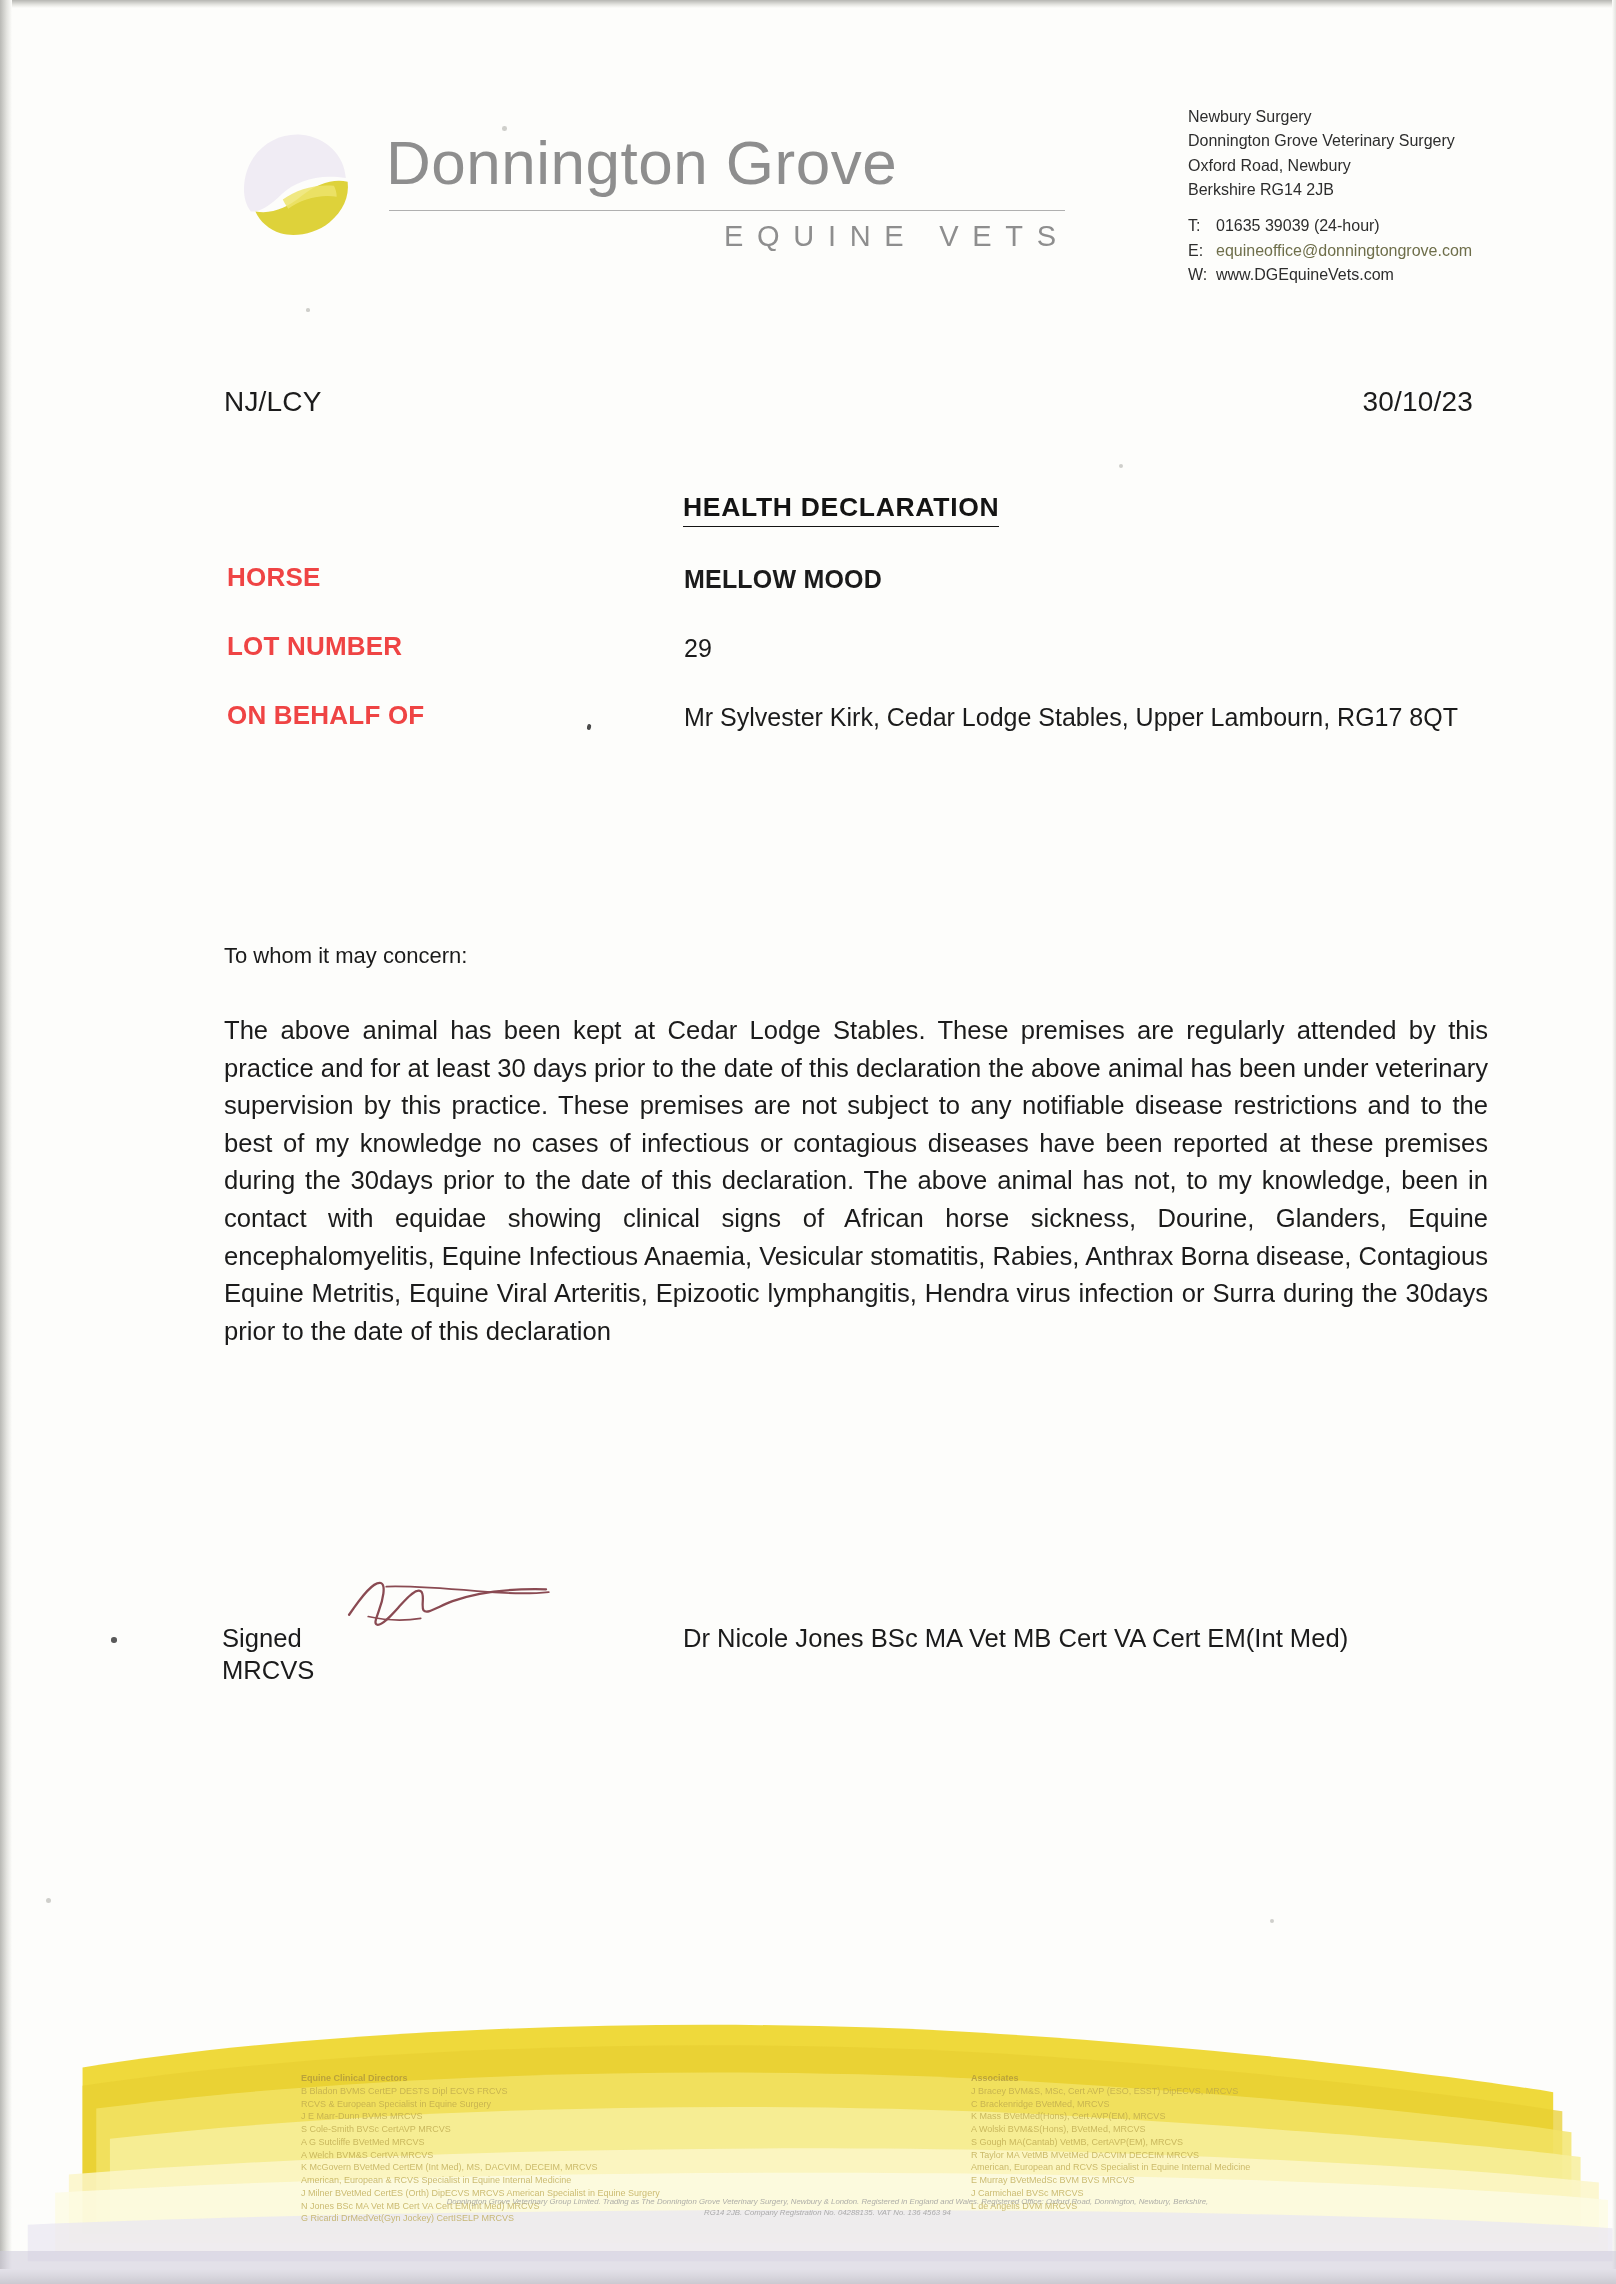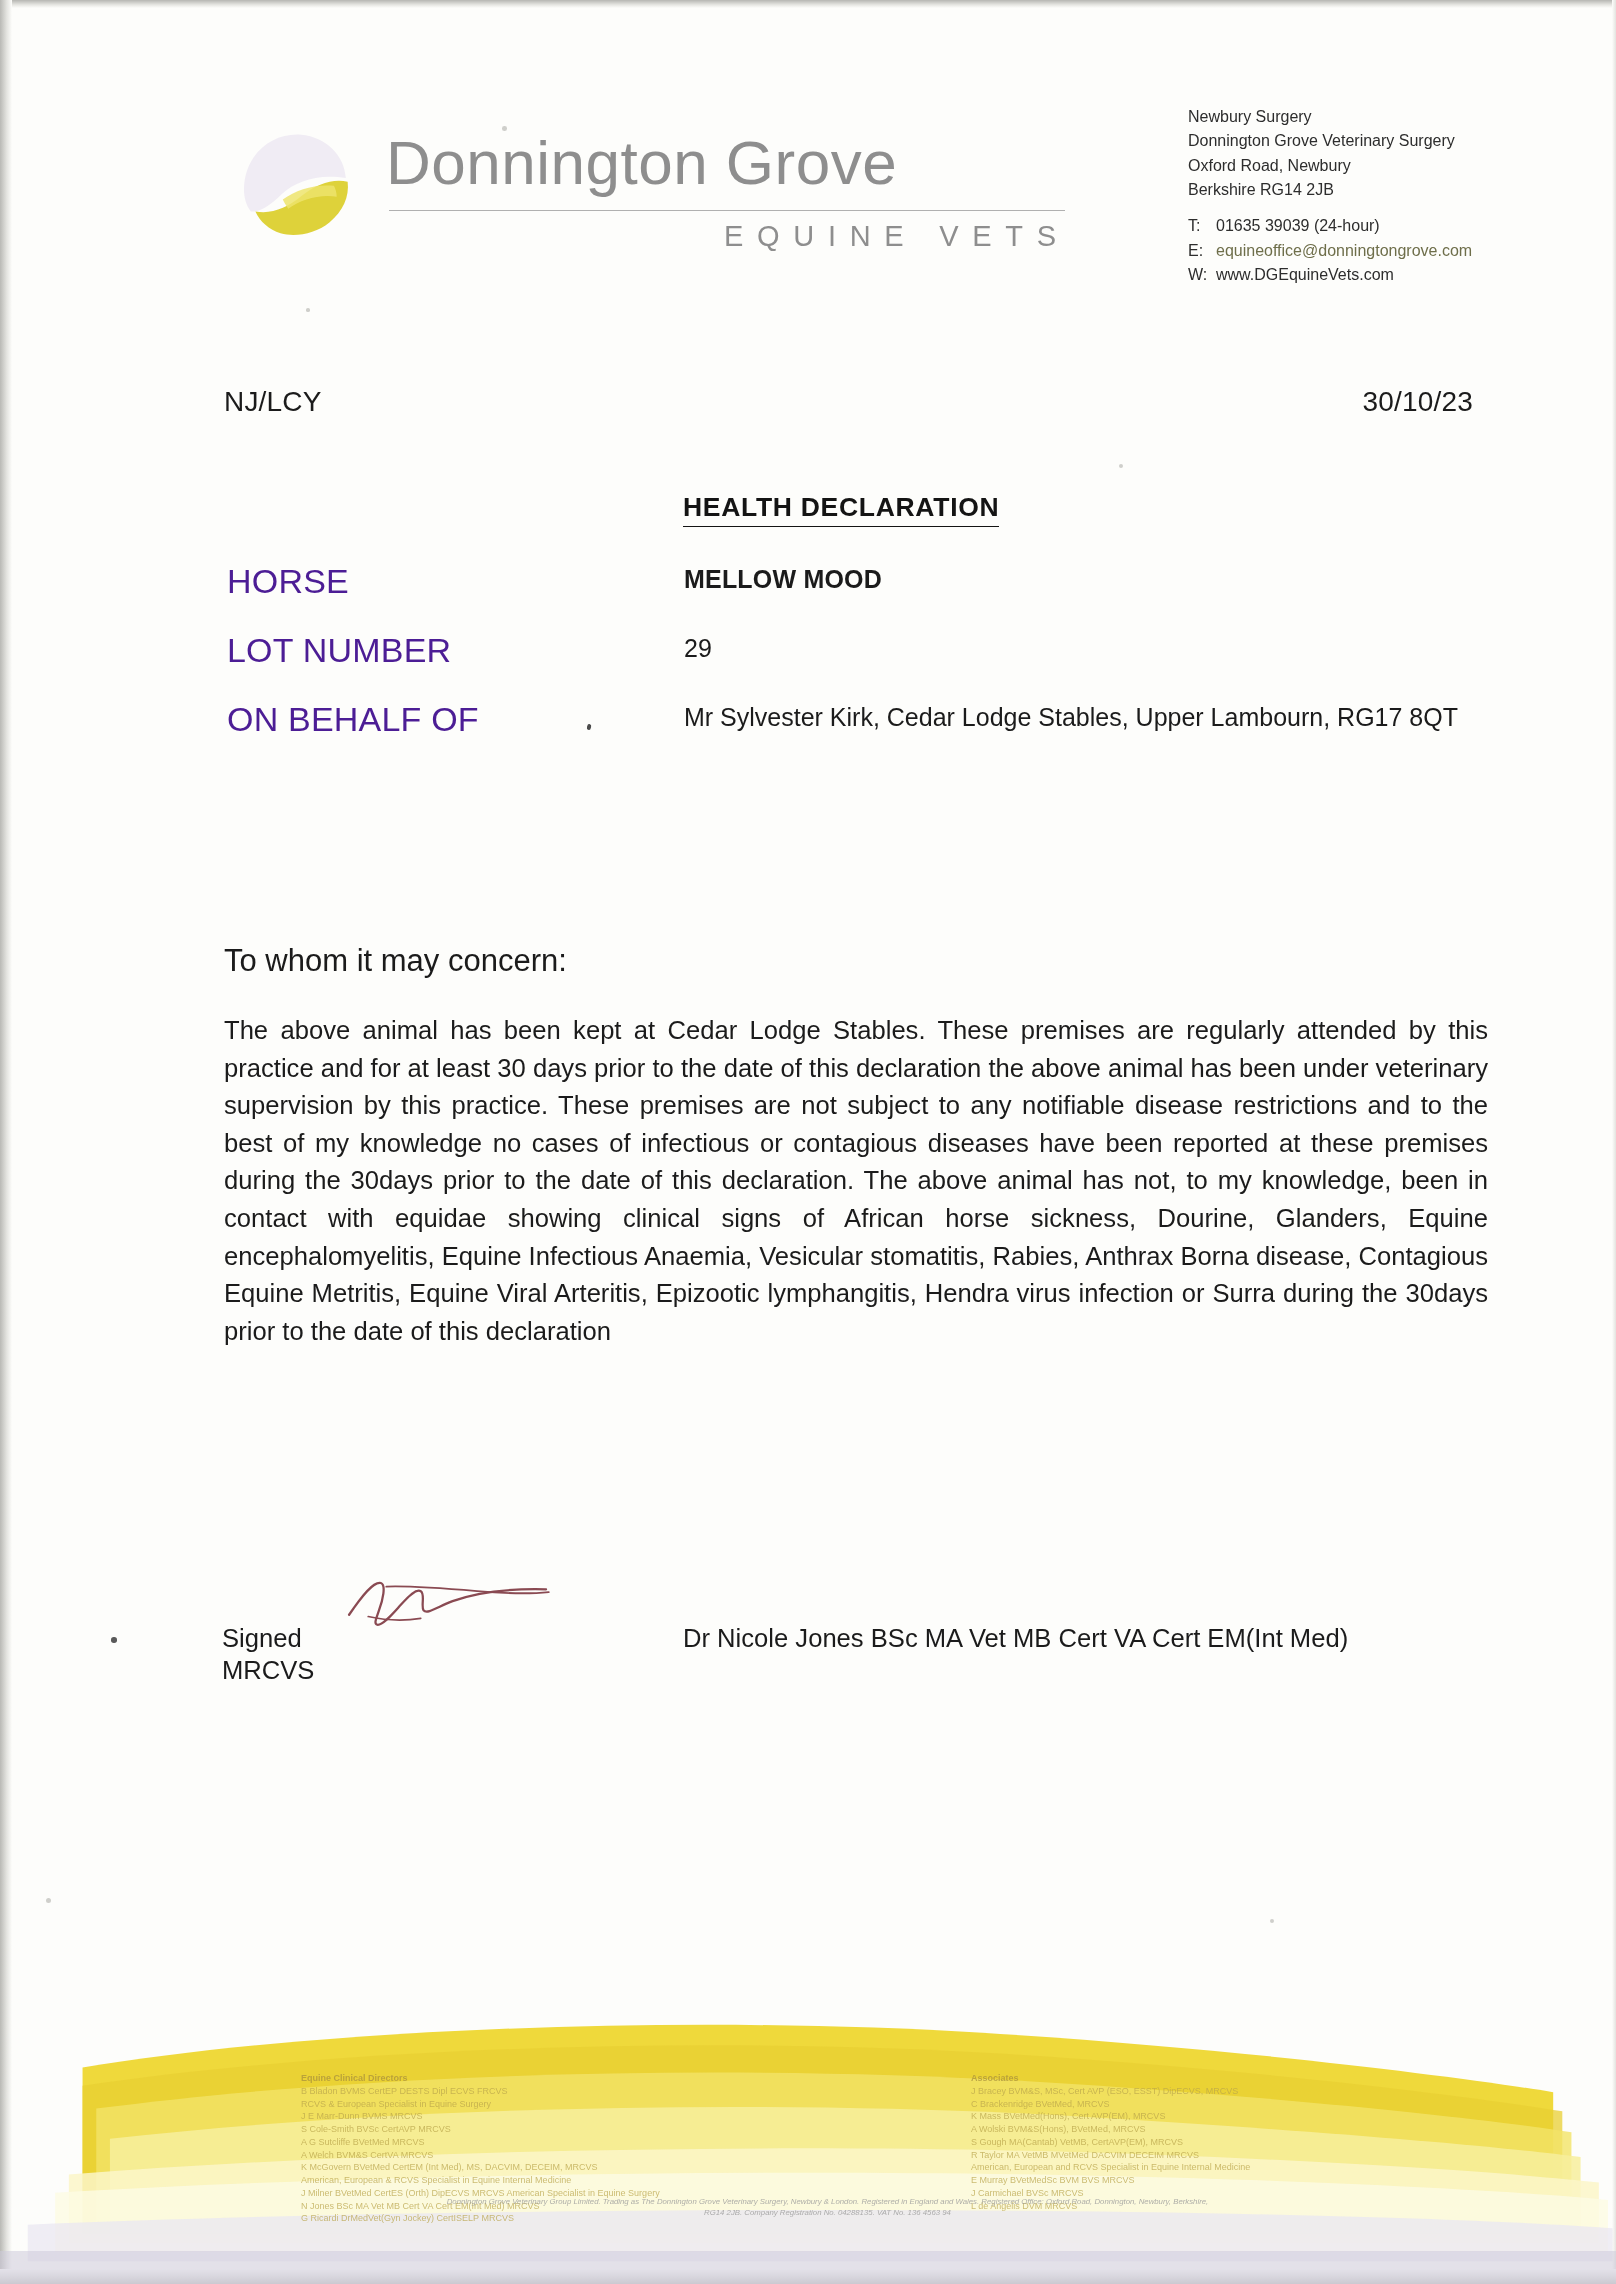--- a/index.html
+++ b/index.html
@@ -162,24 +162,24 @@
     width: 1617px;
   }
   .field-row {
     position: relative;
     width: 1617px;
     min-height: 69px;
   }
   .field-label {
     position: absolute;
     left: 227px;
-    font-size: 34px;
-    font-weight: normal;
+    font-size: 26px;
+    font-weight: bold;
     letter-spacing: 0.2px;
-    color: #4c1d95;
+    color: #ef4444;
     white-space: nowrap;
   }
   .field-value {
     position: absolute;
     left: 684px;
     width: 850px;
     font-size: 25px;
     color: #1b1b1b;
     line-height: 1.38;
   }
@@ -193,21 +193,21 @@
     background: #4b4b4b;
     border-radius: 40%;
     transform: rotate(12deg);
   }
 
   
   .salutation {
     position: absolute;
     left: 224px;
     top: 943px;
-    font-size: 31px;
+    font-size: 22px;
     color: #1b1b1b;
   }
   .body-text {
     position: absolute;
     left: 224px;
     top: 1012px;
     width: 1264px;
     font-size: 25.6px;
     line-height: 1.47;
     color: #1b1b1b;

